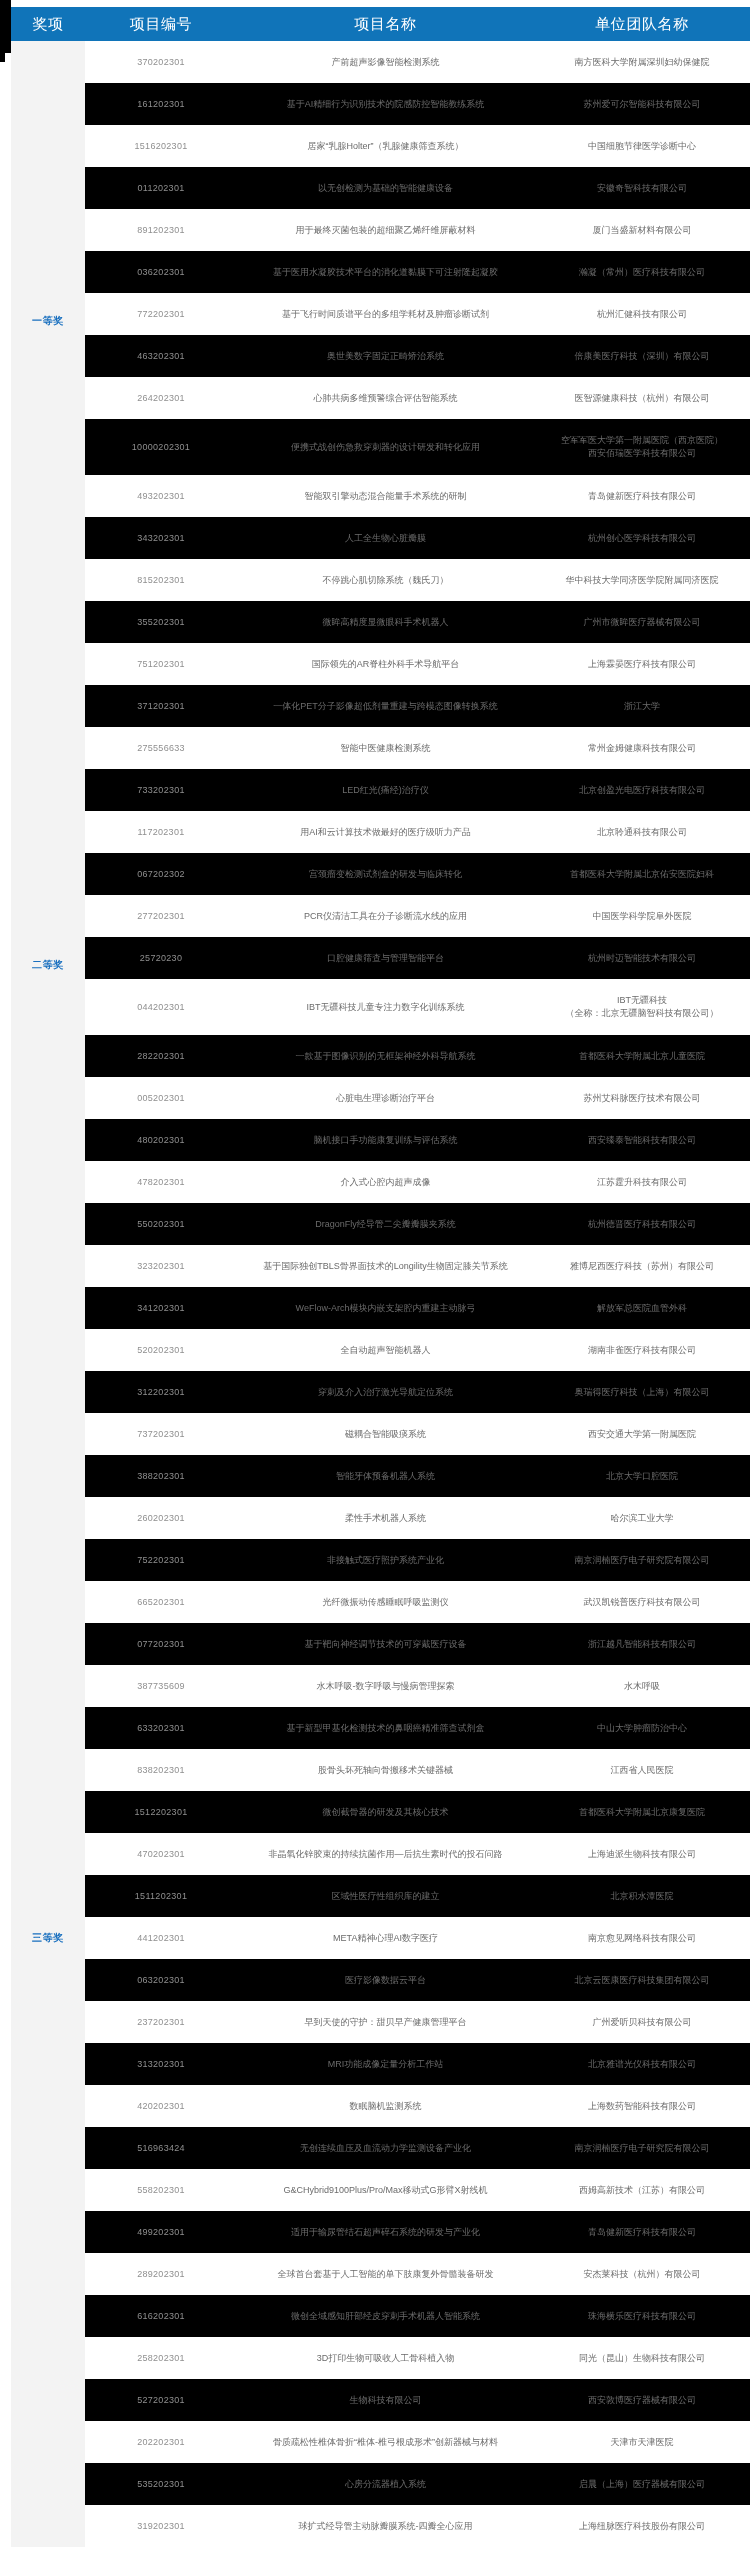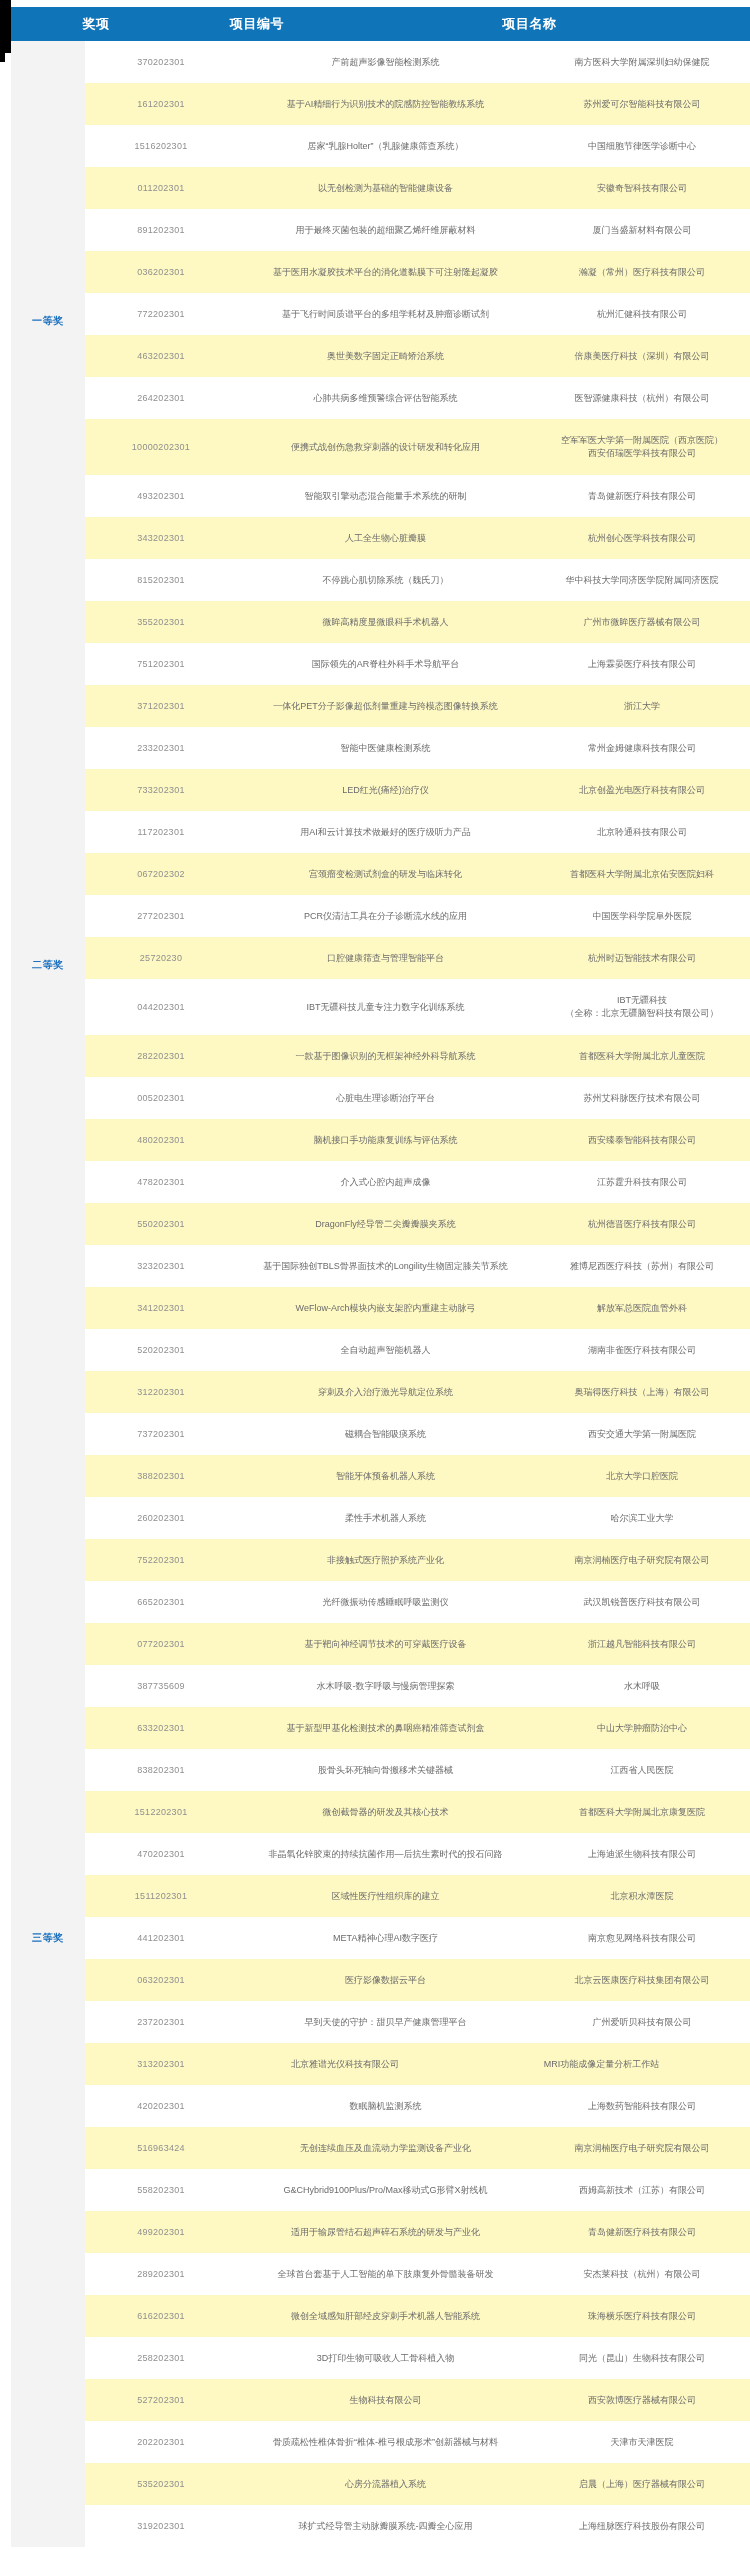--- a/index.html
+++ b/index.html
@@ -10,37 +10,37 @@
     font-family:"Liberation Sans","DejaVu Sans",sans-serif;
     position:relative;
   }
   .corner-bar{position:absolute;left:0;top:0;width:11px;height:62px;background:#000;}
   .corner-notch{position:absolute;left:4.9px;top:53px;width:6px;height:9px;background:#fff;}
 
   .award-table{margin:7.3px 0 0 11px;width:739px;}
 
   .thead{display:flex;height:34px;background:#1074b9;}
   .th{display:flex;align-items:center;justify-content:center;
-      color:#ffffff;font-weight:bold;font-size:13px;letter-spacing:0.6px;padding-left:48px;}
+      color:#ffffff;font-weight:normal;font-size:15px;letter-spacing:0.6px;}
 
   .c-award{width:74px;flex:0 0 74px;}
   .c-no{width:152px;flex:0 0 152px;}
   .c-name{width:297px;flex:0 0 297px;}
   .c-org{width:216px;flex:0 0 216px;}
 
   .section{display:flex;}
   .award-cell{
     width:74px;flex:0 0 74px;
     background:#f3f3f3;
     display:flex;align-items:center;justify-content:center;
     color:#1a70bf;font-weight:bold;font-size:10px;letter-spacing:0.6px;
   }
   .rows{width:665px;display:flex;flex-direction:column;justify-content:center;}
   .row{display:flex;height:42px;background:#ffffff;}
-  .row.stripe{background:#fef9c3;}
+  .row.stripe{background:#000000;}
   .row.tall{height:56px;}
   .cell{
     display:flex;flex-direction:column;align-items:center;justify-content:center;
     font-size:9px;color:#6b6b6b;line-height:1.5;text-align:center;
     padding:0 3.6px;box-sizing:border-box;
   }
   .cell.no{color:#8f8f8f;letter-spacing:0.3px;}
   .org-line{display:block;}
 </style>
 </head>
@@ -173,21 +173,21 @@
             </div>
           </div>
           <div class="row stripe">
             <div class="cell no c-no">371202301</div>
             <div class="cell c-name">一体化PET分子影像超低剂量重建与跨模态图像转换系统</div>
             <div class="cell c-org">
               <span class="org-line">浙江大学</span>
             </div>
           </div>
           <div class="row">
-            <div class="cell no c-no">233202301</div>
+            <div class="cell no c-no">275556633</div>
             <div class="cell c-name">智能中医健康检测系统</div>
             <div class="cell c-org">
               <span class="org-line">常州金姆健康科技有限公司</span>
             </div>
           </div>
           <div class="row stripe">
             <div class="cell no c-no">733202301</div>
             <div class="cell c-name">LED红光(痛经)治疗仪</div>
             <div class="cell c-org">
               <span class="org-line">北京创盈光电医疗科技有限公司</span>
@@ -397,24 +397,24 @@
           </div>
           <div class="row">
             <div class="cell no c-no">237202301</div>
             <div class="cell c-name">早到天使的守护：甜贝早产健康管理平台</div>
             <div class="cell c-org">
               <span class="org-line">广州爱听贝科技有限公司</span>
             </div>
           </div>
           <div class="row stripe">
             <div class="cell no c-no">313202301</div>
+            <div class="cell c-name">MRI功能成像定量分析工作站</div>
             <div class="cell c-org">
               <span class="org-line">北京雅谱光仪科技有限公司</span>
             </div>
-            <div class="cell c-name">MRI功能成像定量分析工作站</div>
           </div>
           <div class="row">
             <div class="cell no c-no">420202301</div>
             <div class="cell c-name">数眠脑机监测系统</div>
             <div class="cell c-org">
               <span class="org-line">上海数药智能科技有限公司</span>
             </div>
           </div>
           <div class="row stripe">
             <div class="cell no c-no">516963424</div>

